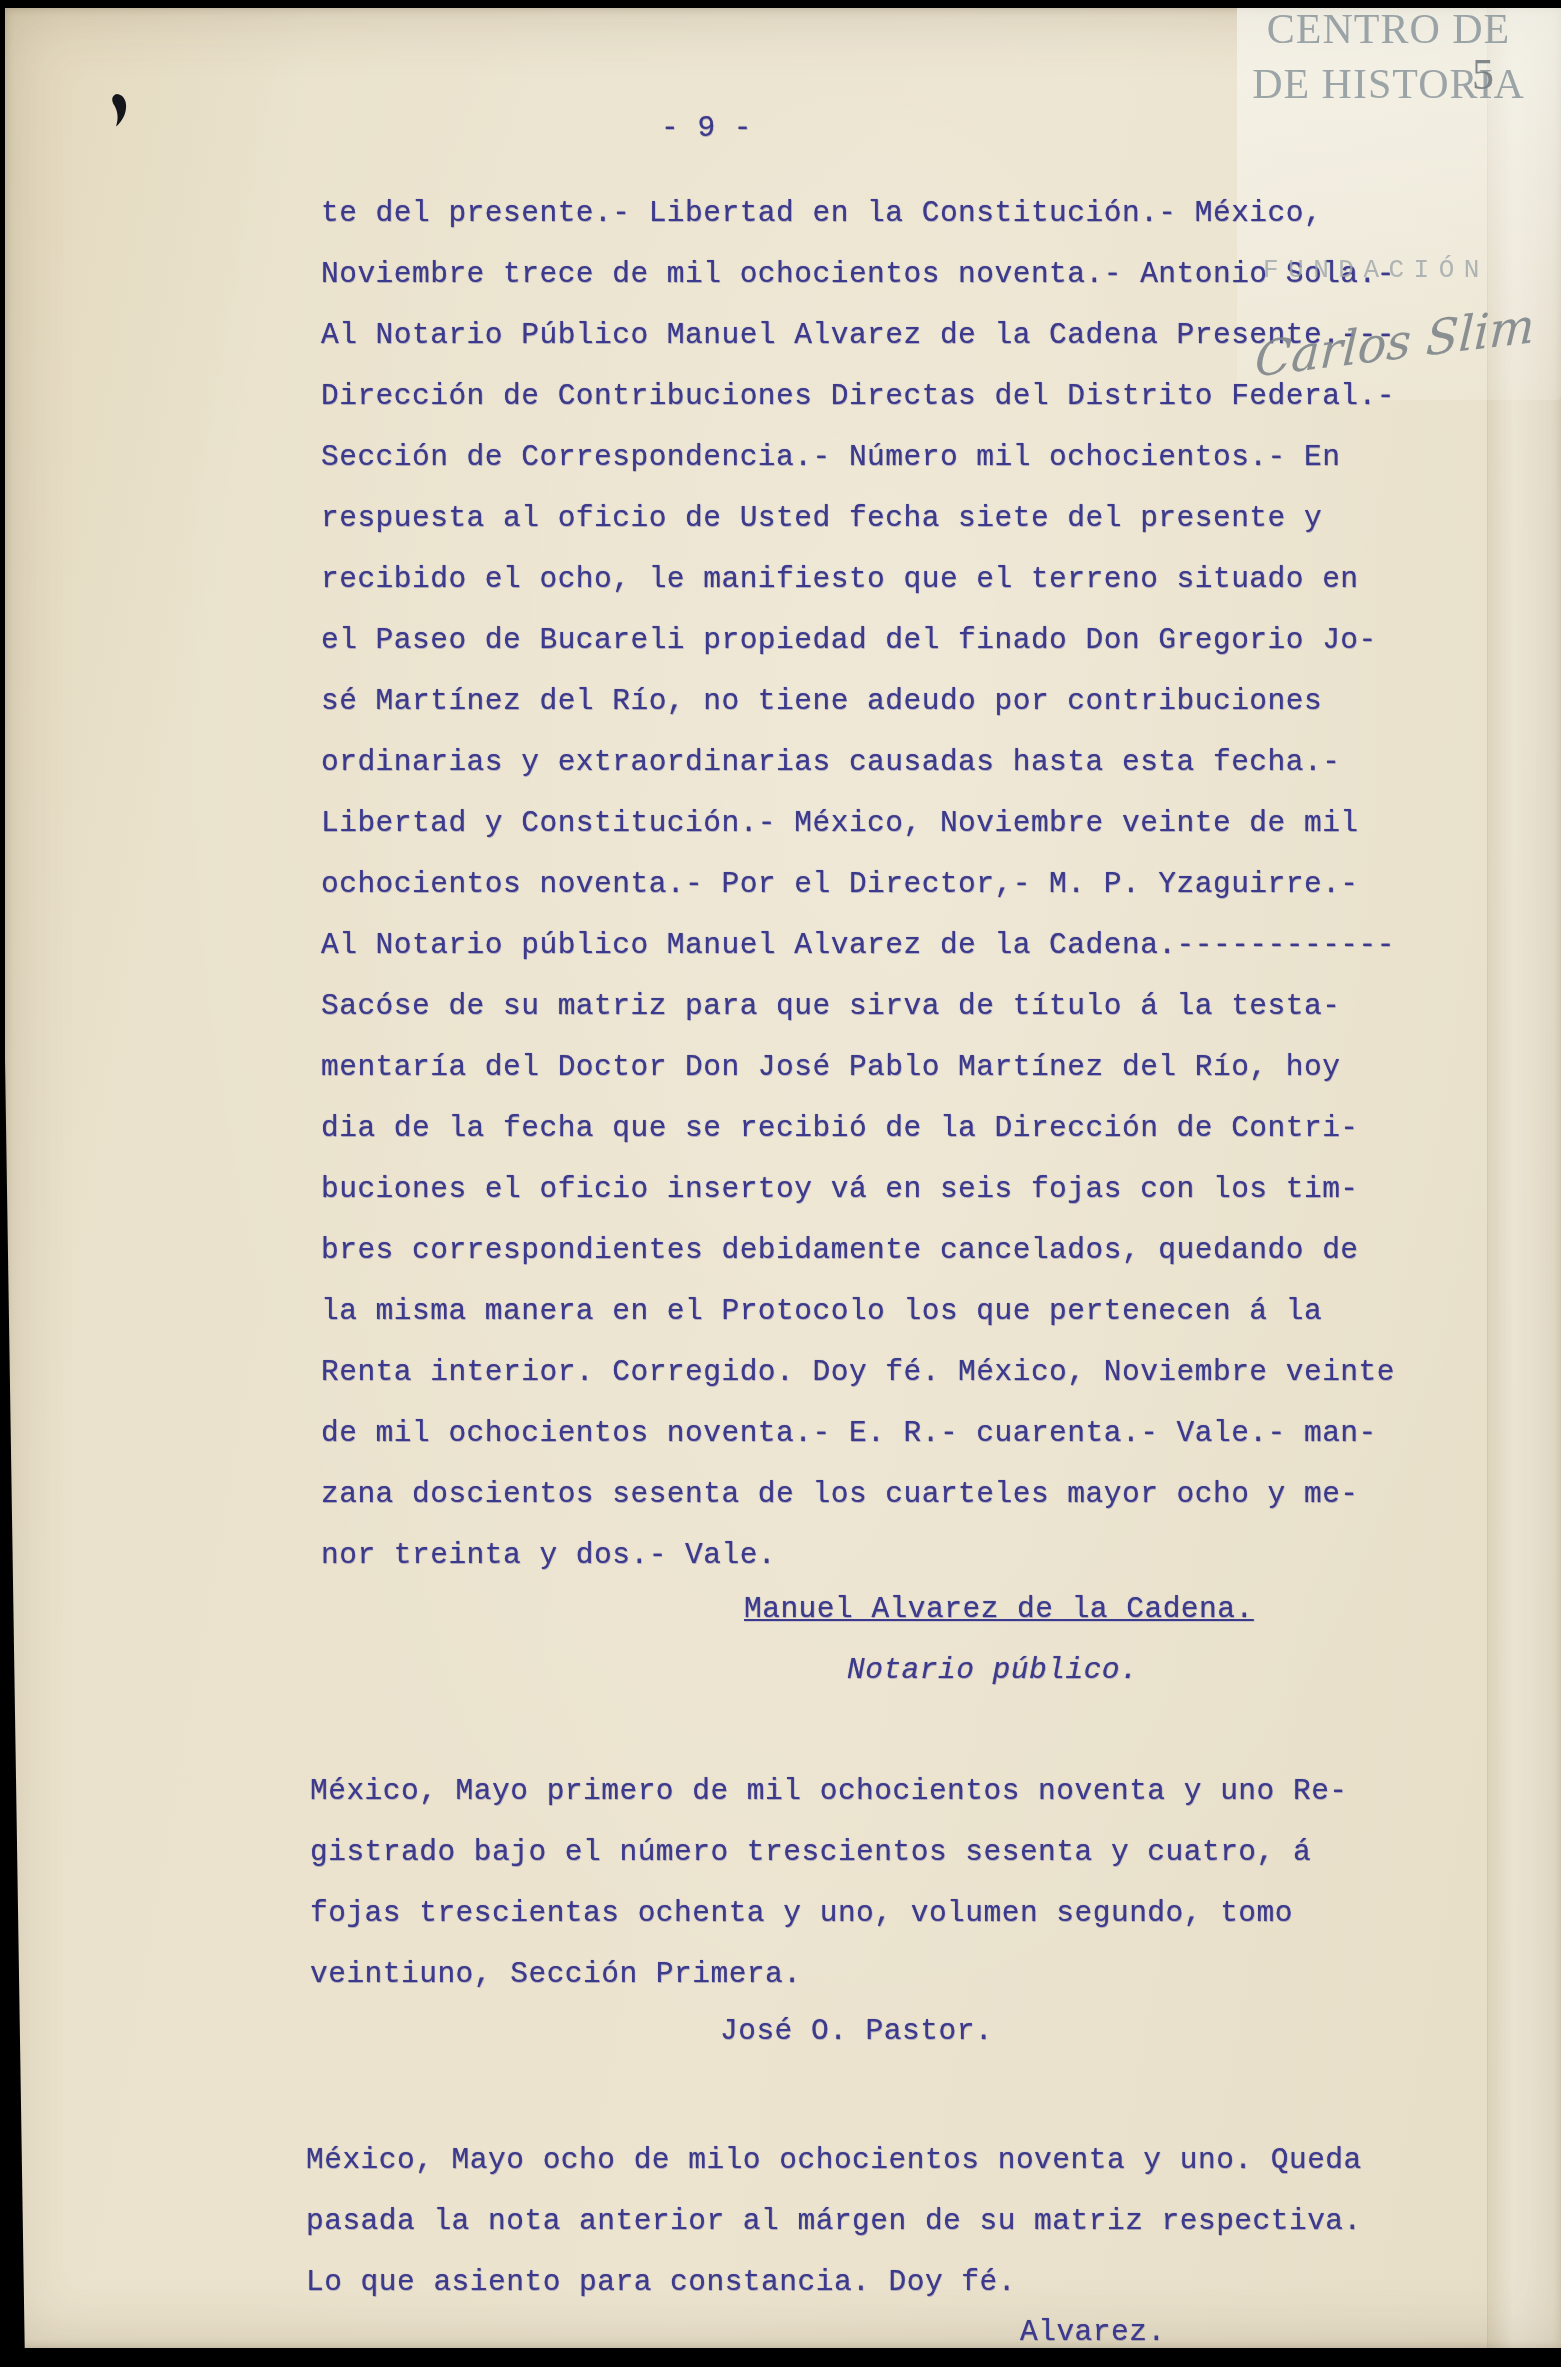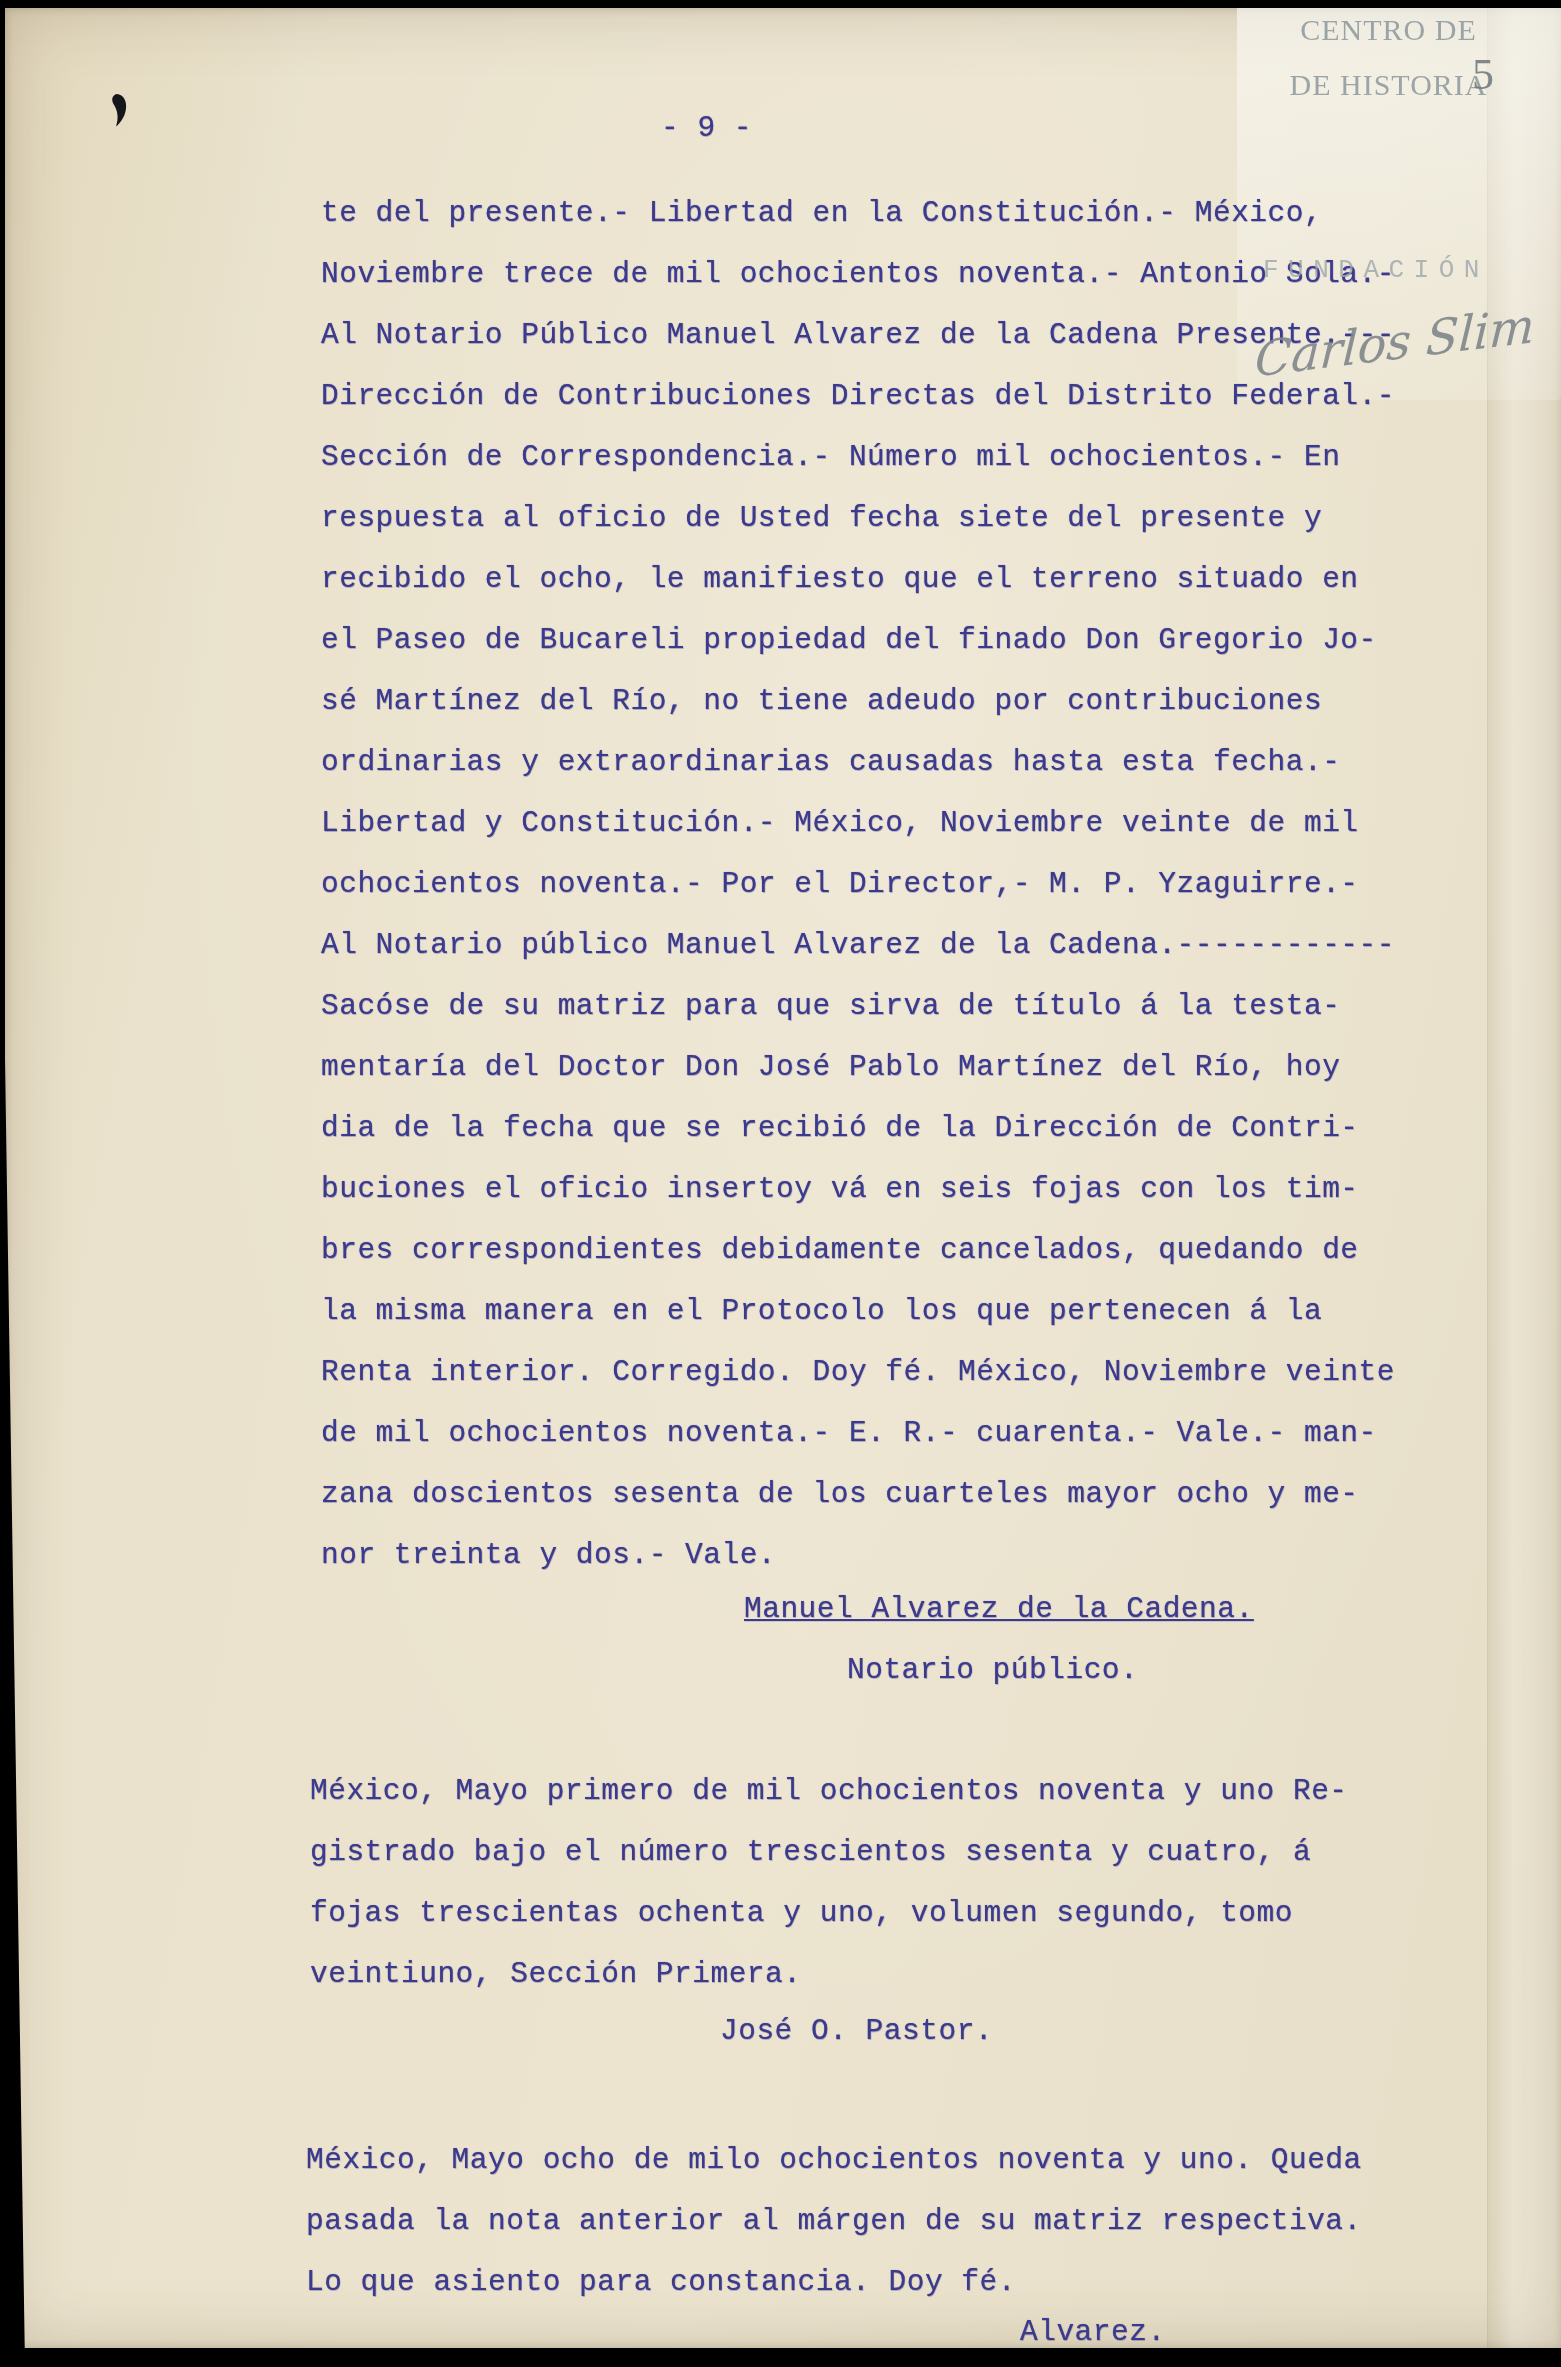--- a/index.html
+++ b/index.html
@@ -46,38 +46,38 @@
     font-family: "Liberation Mono", "DejaVu Sans Mono", monospace;
     font-size: 29.5px; line-height: 61px;
     letter-spacing: 0.5px;
     color: var(--ink, #3c3a8c);
     white-space: pre;
     text-shadow: 0 0 1px rgba(58,54,138,0.6), 0.6px 0.6px 0.6px rgba(58,54,138,0.28);
   }
   .page-number   { top: 98px; left: 661px; }
   .para1         { top: 183px; left: 321px; }
   .sig1-name     { top: 1579px; left: 744px; text-decoration: underline; }
-  .sig1-title    { top: 1640px; left: 847px; }
+  .sig1-title    { top: 1640px; left: 847px; font-style: italic; }
   .para2         { top: 1761px; left: 310px; }
   .sig2-name     { top: 2001px; left: 720px; }
   .para3         { top: 2130px; left: 306px; }
   .sig3-name     { top: 2302px; left: 1020px; }
 
   
   .wm-strip {
     position: absolute; left: 1232px; top: 0; width: 325px; height: 392px;
     background: linear-gradient(rgba(250,250,246,0.62), rgba(250,250,246,0.18));
     border-radius: 0 0 5.7px 5.7px;
     z-index: 1;
   }
   .wm-block {
     position: absolute; left: 1222px; top: 1.9px; width: 333px;
     z-index: 3; text-align: center;
     font-family: "Liberation Serif", "DejaVu Serif", serif;
-    font-size: 30px; line-height: 55px; letter-spacing: 1px;
+    font-size: 42px; line-height: 55px; letter-spacing: 1px;
     color: var(--watermark, #8c979c);
     opacity: 0.85;
   }
   .wm-corner-number {
     position: absolute; left: 1472px; top: 49px; z-index: 3;
     font-family: "Liberation Serif", "DejaVu Serif", serif;
     font-size: 44px; color: rgba(115,124,128,0.9);
   }
   .wm-foundation {
     position: absolute; left: 1263px; top: 255px; z-index: 3;

